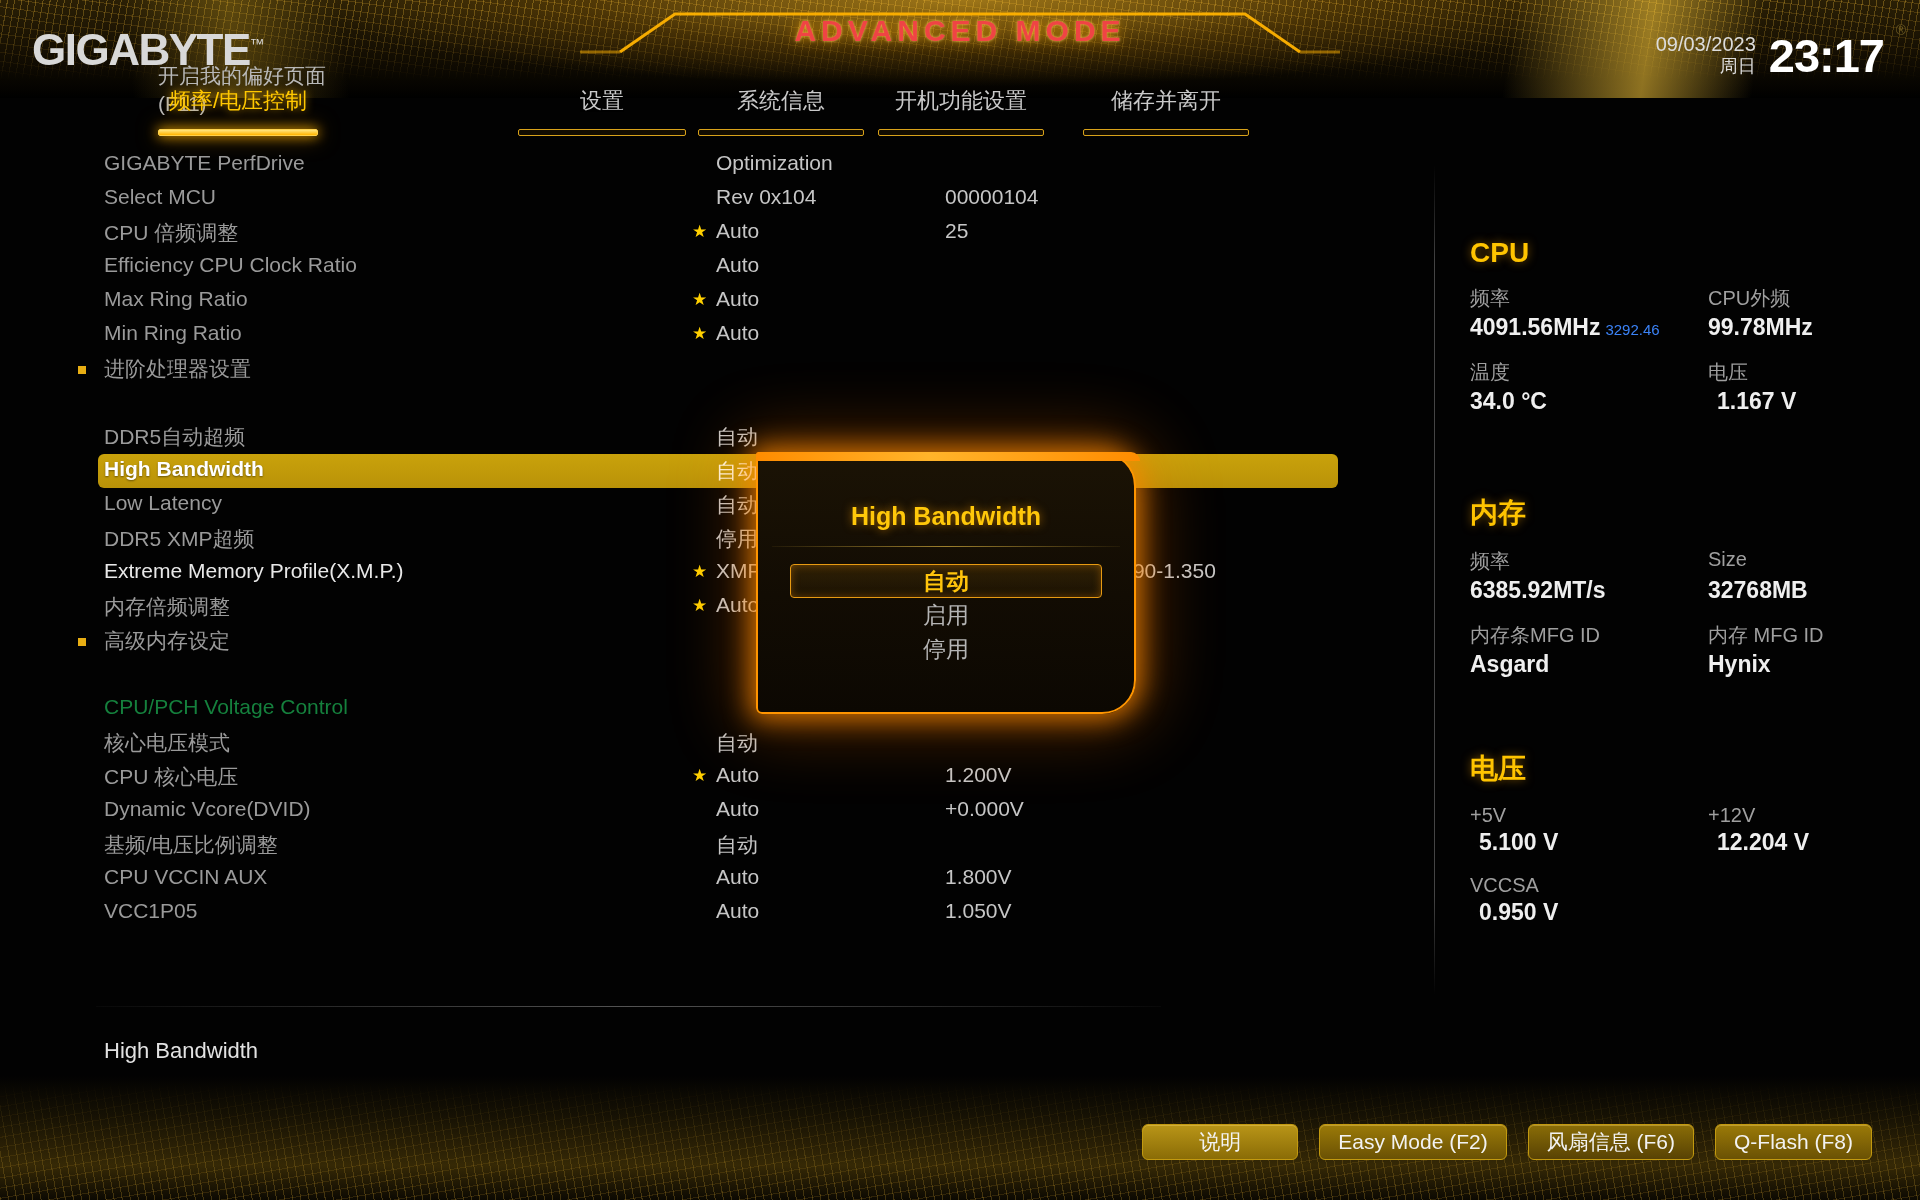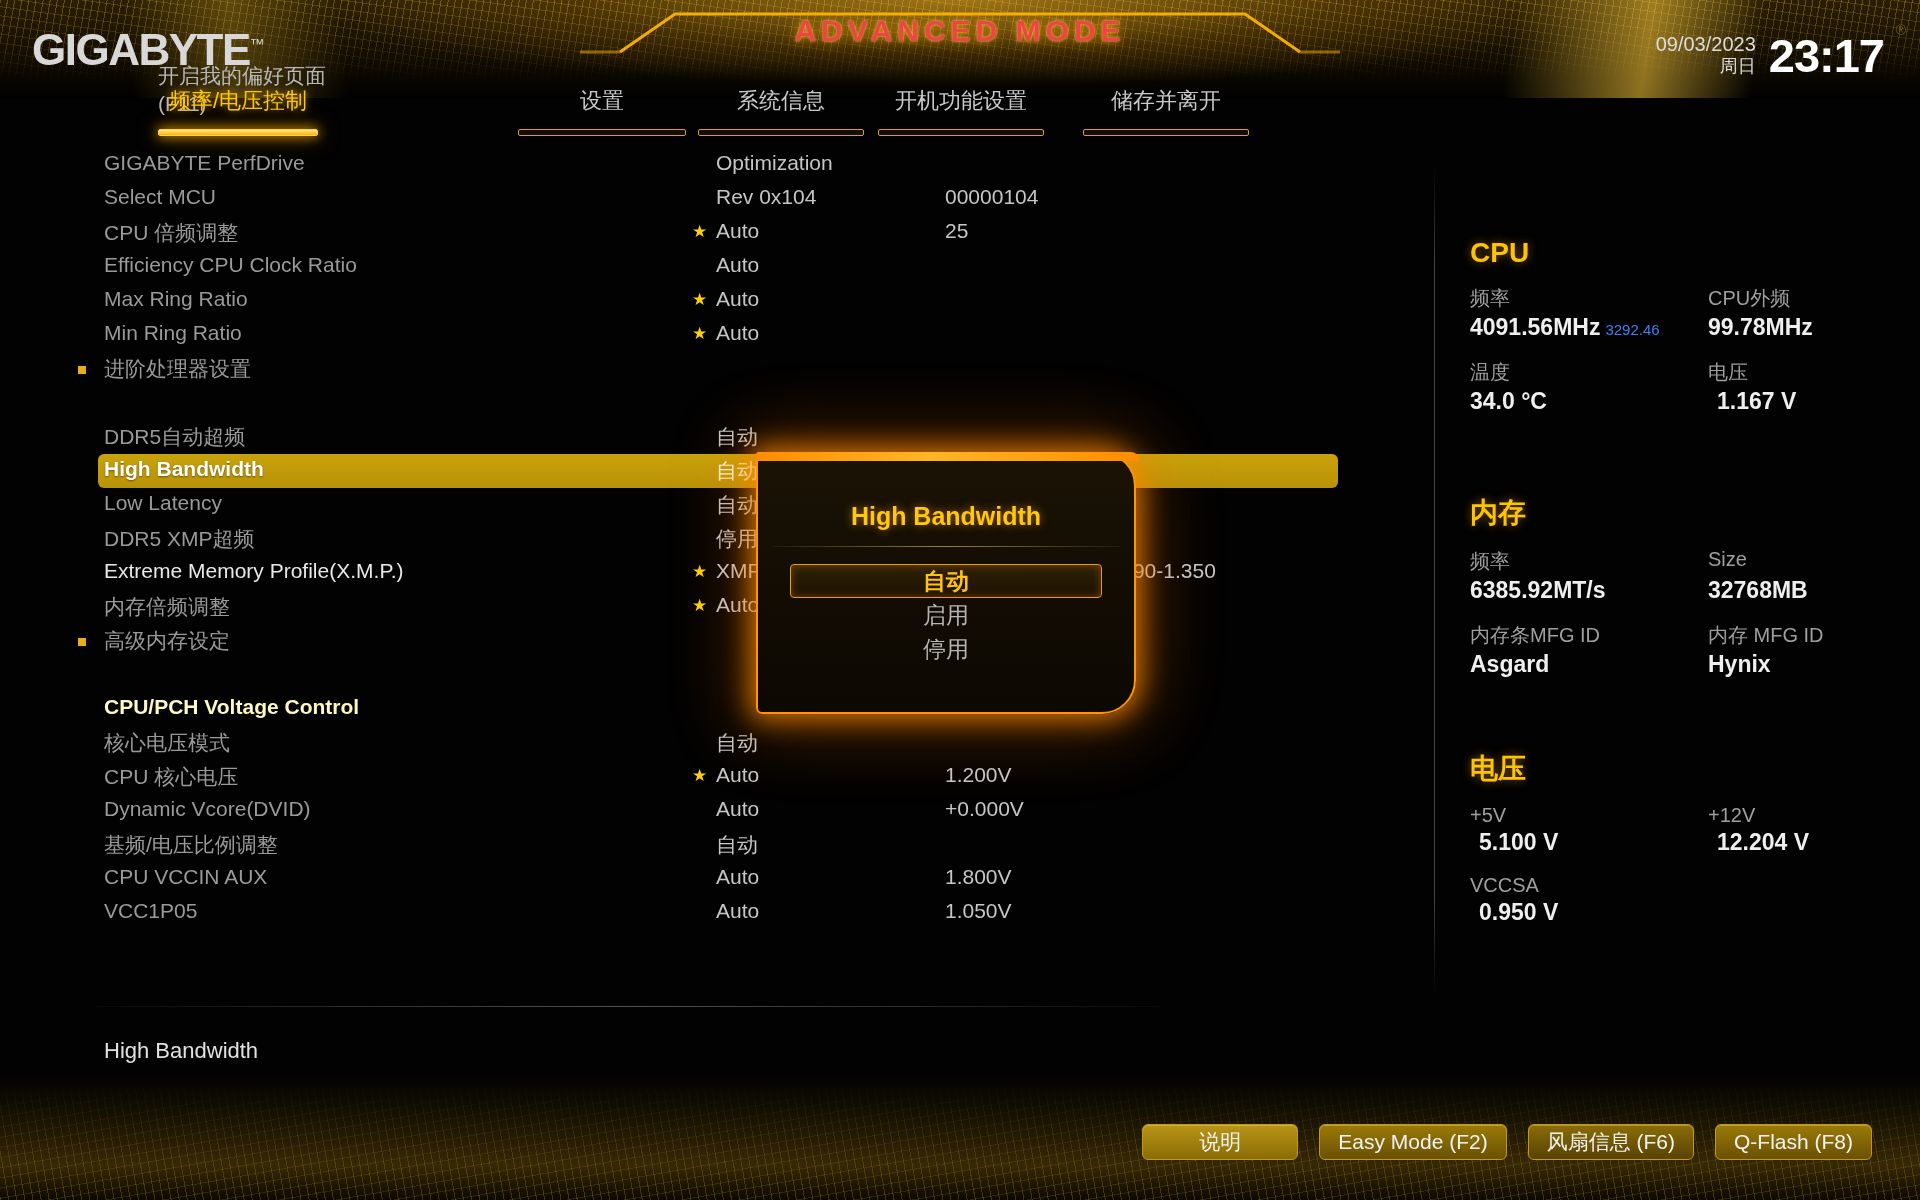--- a/index.html
+++ b/index.html
@@ -90,21 +90,21 @@
 
   
   .list { position:absolute; left:0; top:148px; width:1180px; }
   .row { position:relative; height:34px; }
   .row .label {
     position:absolute; left:104px; top:3px;
     font-size:21px; color:#bdbdbd; white-space:nowrap;
   }
   .row.white .label { color:#e8e8e8; }
   .row.dim .label { color:#9a9a9a; }
-  .row.head .label { color:#fef9c3; font-weight:bold; }
+  .row.head .label { color:#15803d; font-weight:normal; }
   .row .star {
     position:absolute; left:692px; top:9px; width:15px; height:15px;
     color:#ffd000; font-size:17px; line-height:14px;
   }
   .row .val {
     position:absolute; left:716px; top:3px;
     font-size:21px; color:#c6c6c6; white-space:nowrap;
   }
   .row .val2 {
     position:absolute; left:945px; top:3px;

